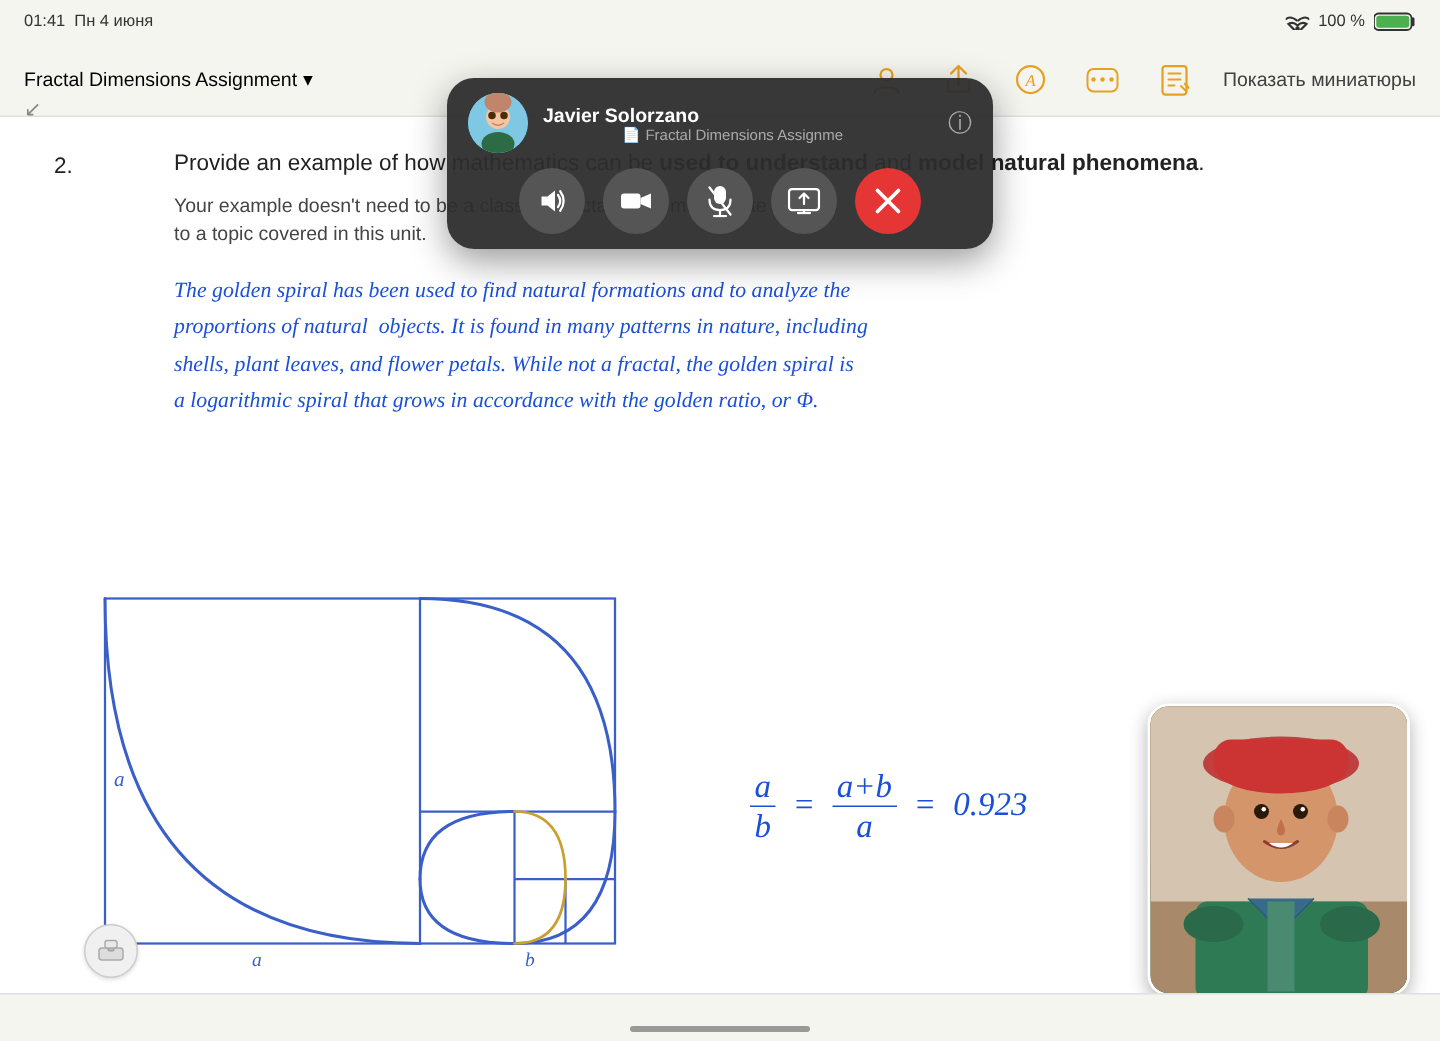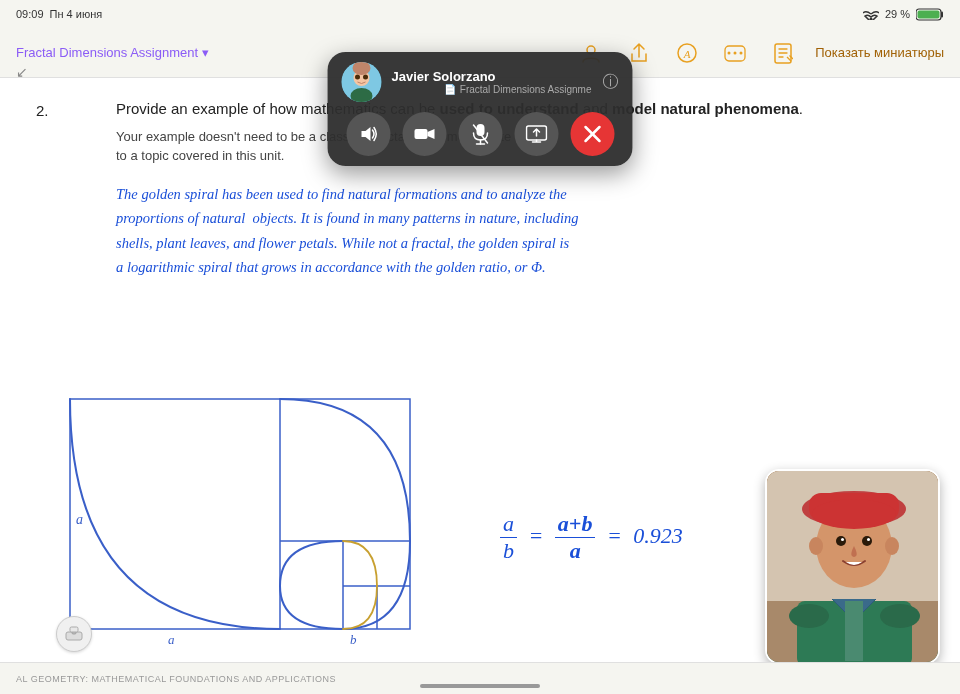--- a/index.html
+++ b/index.html
@@ -40,35 +40,35 @@
       padding: 0 16px;
       border-bottom: 1px solid #e0e0e0;
       z-index: 5;
     }
     .toolbar-left { display: flex; align-items: center; gap: 8px; }
     .toolbar-right { display: flex; align-items: center; gap: 16px; }
 
     .doc-title-btn {
       display: flex; align-items: center; gap: 4px;
       background: none; border: none; cursor: pointer;
-      font-size: 13px; color: #8b5cf6; font-weight: 500;
+      font-size: 13px; color: #000000; font-weight: 500;
     }
 
     .toolbar-icon-btn {
       background: none; border: none; cursor: pointer;
       width: 32px; height: 32px;
       display: flex; align-items: center; justify-content: center;
       color: #555;
       font-size: 18px;
     }
 
     .show-thumbnails-btn {
       background: none; border: none; cursor: pointer;
       font-size: 13px;
-      color: #a16207;
+      color: #404040;
       white-space: nowrap;
     }
 
     
     .main-content {
       position: absolute;
       top: 78px; left: 0; right: 0; bottom: 0;
       background: white;
       overflow: hidden;
     }
@@ -185,21 +185,21 @@
       background: linear-gradient(180deg, #d4a070 0%, #c8905c 30%, #2d6b45 70%, #4a7c5e 100%);
       position: relative;
     }
 
     
     .facetime-overlay {
       position: absolute;
       top: 52px;
       left: 50%;
       transform: translateX(-50%);
-      width: 305px;
+      width: 364px;
       background: rgba(45, 45, 45, 0.95);
       border-radius: 18px;
       padding: 10px 14px;
       z-index: 20;
       box-shadow: 0 8px 24px rgba(0,0,0,0.4);
     }
 
     .ft-header {
       display: flex;
       align-items: center;
@@ -277,31 +277,31 @@
     .golden-spiral-svg {
       width: 100%;
       height: 100%;
     }
   </style>
 </head>
 <body>
 
 <div class="status-bar">
   <div class="status-left">
-    <span>09:09</span>
+    <span>01:41</span>
     <span>Пн 4 июня</span>
   </div>
   <div class="status-right">
     <svg width="16" height="12">
       <path d="M8 9 Q5 6 2 8 L8 14 L14 8 Q11 6 8 9Z" fill="none" stroke="#333" stroke-width="1.5"></path>
       <path d="M8 6 Q3 2 0 5" fill="none" stroke="#333" stroke-width="1.3"></path>
       <path d="M8 6 Q13 2 16 5" fill="none" stroke="#333" stroke-width="1.3"></path>
       <circle cx="8" cy="11" r="1.5" fill="#333"></circle>
     </svg>
-    <span>29 %</span>
+    <span>100 %</span>
     <svg width="28" height="13">
       <rect x="0" y="1" width="25" height="11" rx="3" ry="3" fill="none" stroke="#333" stroke-width="1.2"></rect>
       <rect x="1.5" y="2.5" width="22" height="8" rx="2" ry="2" fill="#4CAF50"></rect>
       <path d="M26 4.5 L26 8.5" stroke="#333" stroke-width="2" stroke-linecap="round"></path>
     </svg>
   </div>
 </div>
 
 <div class="top-toolbar">
   <div class="toolbar-left">
@@ -474,21 +474,21 @@
       </svg>
     </div>
 
     <div class="formula-area">
       <span style="font-style:italic; font-size:22px; color:#1a4fd8;">
         <span style="display:inline-flex;flex-direction:column;align-items:center;vertical-align:middle;">
           <span style="border-bottom:1.5px solid #1a4fd8; padding:0 3px;">a</span>
           <span style="padding:0 3px;">b</span>
         </span>
         <span style="margin:0 6px;">=</span>
-        <span style="display:inline-flex;flex-direction:column;align-items:center;vertical-align:middle;font-weight:bold;">
+        <span style="display:inline-flex;flex-direction:column;align-items:center;vertical-align:middle;">
           <span style="border-bottom:1.5px solid #1a4fd8; padding:0 3px;">a+b</span>
           <span style="padding:0 3px;">a</span>
         </span>
         <span style="margin:0 6px;">=</span>
         <span>0.923</span>
       </span>
     </div>
 
     <div class="eraser-tool">
       <svg width="20" height="20" viewBox="0 0 20 20" fill="none">
@@ -534,18 +534,17 @@
           <ellipse cx="42" cy="145" rx="20" ry="12" fill="#2a6a4a"></ellipse>
           <ellipse cx="133" cy="145" rx="20" ry="12" fill="#2a6a4a"></ellipse>
 
           <ellipse cx="49" cy="75" rx="7" ry="9" fill="#c8855e"></ellipse>
           <ellipse cx="125" cy="75" rx="7" ry="9" fill="#c8855e"></ellipse>
         </svg>
       </div>
     </div>
 
     <div style="position:absolute; bottom:0; left:0; right:0; height:32px; background:#f5f5f0; border-top:1px solid #e0e0e0; display:flex; align-items:center; padding:0 16px;">
-      <span class="bottom-bar-text">AL GEOMETRY: MATHEMATICAL FOUNDATIONS AND APPLICATIONS</span>
       <div class="home-indicator"></div>
     </div>
 
   </div>
 </div>
 
 </body></html>

